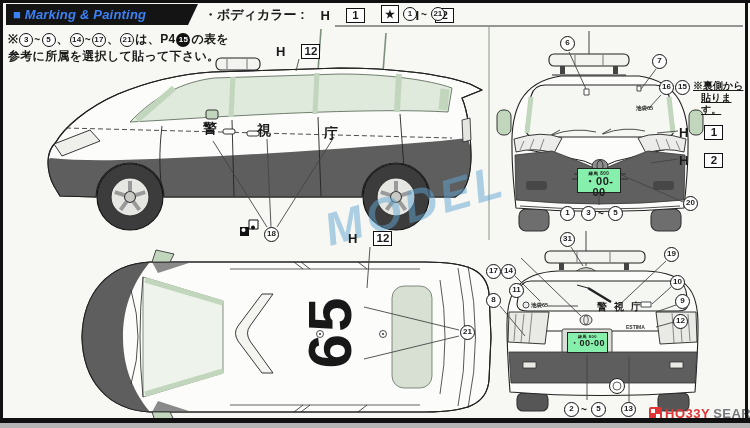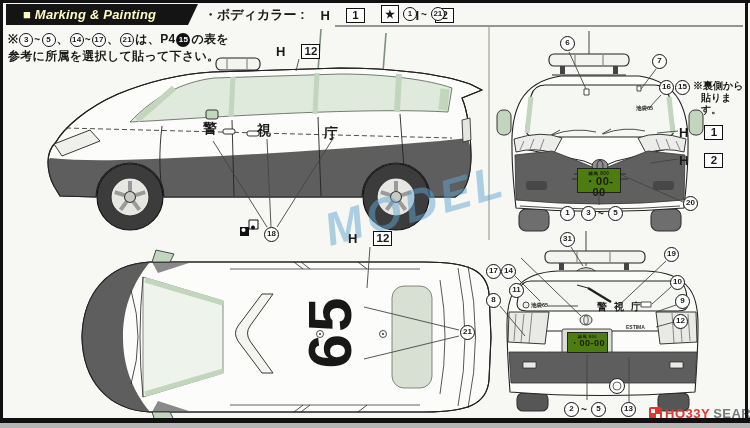--- a/index.html
+++ b/index.html
@@ -2,39 +2,39 @@
 <html><head>
 <meta charset="utf-8">
 <style>
   html,body{margin:0;padding:0;background:#e8e8e8;}
   .page{position:relative;width:750px;height:428px;background:#f7f7f3;overflow:hidden;
         font-family:"Liberation Sans","DejaVu Sans",sans-serif;color:#1a1a1a;}
   .abs{position:absolute;}
   svg.art{position:absolute;left:0;top:0;z-index:1;}
   .ovl{position:absolute;z-index:3;}
   
-  .banner{left:6px;top:4px;width:192px;height:21px;background:#141414;color:#fef9c3;
-          font:italic bold 13px/21px "Liberation Sans",sans-serif;padding-left:17px;box-sizing:border-box;
+  .banner{left:6px;top:4px;width:192px;height:21px;background:#141414;color:#3b82f6;
+          font:italic bold 13px/21px "Liberation Sans",sans-serif;padding-left:7px;box-sizing:border-box;
           clip-path:polygon(0 0,100% 0,calc(100% - 10px) 100%,0 100%);letter-spacing:.2px;}
   .hdrline{font:bold 13px/18px "Liberation Sans",sans-serif;display:flex;align-items:center;gap:16px;}
   .hbox{display:inline-block;border:1.5px solid #111;background:#fff;min-width:13px;padding:0 2px;
         text-align:center;font:bold 11.5px/13px "Liberation Sans",sans-serif;}
   .hletter{font:bold 13px "Liberation Sans",sans-serif;}
   .starbox{display:inline-block;border:1.5px solid #111;width:16px;height:16px;text-align:center;
            font:bold 11px/16px "Liberation Sans",sans-serif;background:#fff;}
   .co{position:absolute;width:15px;height:15px;border:1.3px solid #111;border-radius:50%;background:#fff;
       font:bold 8px/12.5px "Liberation Sans",sans-serif;text-align:center;box-sizing:border-box;z-index:5;}
   .cin{display:inline-block;width:14px;height:14px;border:1.2px solid #111;border-radius:50%;background:#fff;
       font:bold 8px/12px "Liberation Sans",sans-serif;text-align:center;box-sizing:border-box;vertical-align:-2px;}
   .cbadge{display:inline-block;width:14px;height:14px;border-radius:50%;background:#111;color:#fff;
       font:bold 8px/14px "Liberation Sans",sans-serif;text-align:center;vertical-align:-2px;}
   .note{font:600 12px/17px "Liberation Sans",sans-serif;letter-spacing:.3px;}
-  .smallnote{font:600 10px/12px "Liberation Sans",sans-serif;}
+  .smallnote{font:600 10px/12px "Liberation Sans",sans-serif;text-decoration:underline;}
   .tilde{font:bold 10px "Liberation Sans",sans-serif;}
-  .plate{border:1.5px solid #222;background:#4d7c0f;text-align:center;box-sizing:border-box;z-index:4;}
+  .plate{border:1.5px solid #222;background:#86efac;text-align:center;box-sizing:border-box;z-index:4;}
   .plate .top{font:bold 4.5px/5px "Liberation Sans",sans-serif;letter-spacing:.5px;margin-top:2px;}
   .plate .num{font:bold 11px/11px "Liberation Sans",sans-serif;letter-spacing:.5px;}
   .plate-sm .top{font:bold 4px/5px "Liberation Sans",sans-serif;margin-top:1px;}
   .plate-sm .num{font:bold 9px/9px "Liberation Sans",sans-serif;}
   .kanji{font-weight:bold;color:#1b1b1b;z-index:3;}
   .wm-model{font:italic bold 46px "Liberation Sans",sans-serif;color:rgba(95,165,210,.5);
             transform:rotate(-16deg);letter-spacing:4px;z-index:2;}
   .hs{display:flex;align-items:center;gap:3px;z-index:6;}
   .hs-icon{position:relative;width:13px;height:13px;background:#e03535;border-radius:2px;}
   .hs-icon::before{content:"";position:absolute;left:2px;top:2px;width:4px;height:4px;background:#fff;}

